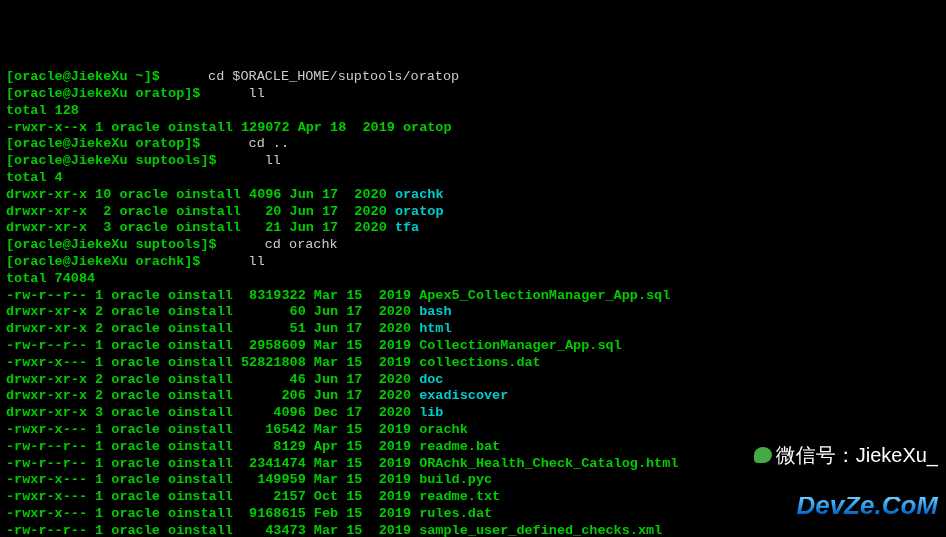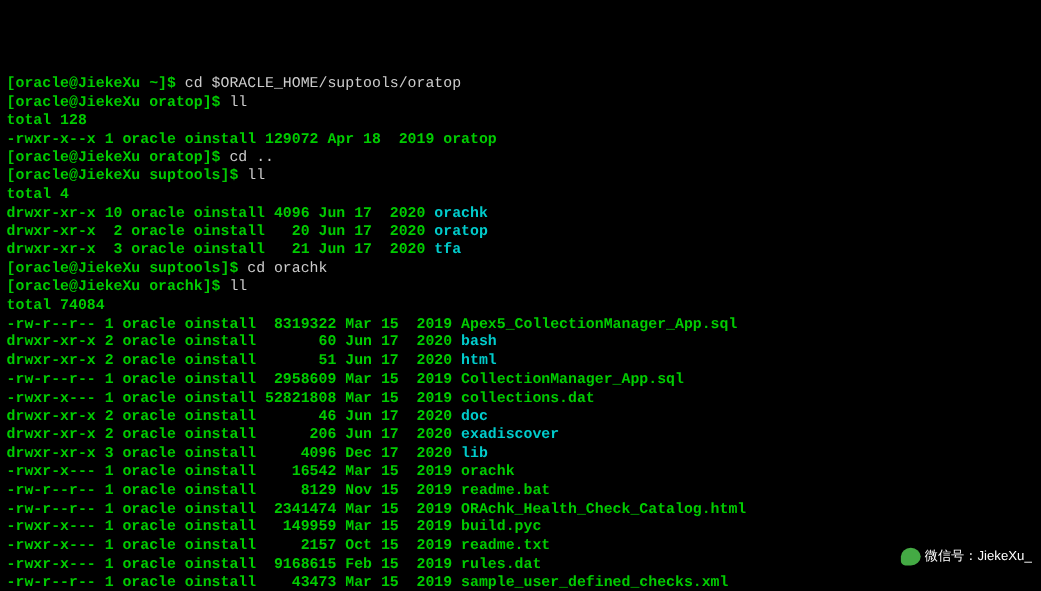--- a/index.html
+++ b/index.html
@@ -12,31 +12,31 @@
     color: #ccc;
     white-space: pre;
     overflow: hidden;
     width: 946px;
     height: 537px;
     box-sizing: border-box;
   }
   .g  { color: #00cc00; font-weight: bold; }
   .b  { color: #00cc00; font-weight: bold; }
   .bc { color: #00cccc; font-weight: bold; }
-  .w  { color: #cccccc; }
+  .w  { color: #cccccc; margin-left: 40px; }
   .wm { color: #fff; text-shadow: 0 0 2px rgba(0,0,0,0.9); }
   .logo {
     position: absolute;
     right: 8px;
     bottom: 6px;
     text-align: right;
     font-family: Arial, sans-serif;
   }
   .logo-top {
-    font-size: 12px;
+    font-size: 20px;
     color: #fff;
     text-shadow: 1px 1px 2px #000;
     display:flex;
     align-items:center;
     justify-content:flex-end;
     gap:4px;
   }
   .logo-bot {
     font-size: 26px;
     font-weight: bold;
@@ -75,30 +75,31 @@
 <span class="g">total 74084</span>
 <span class="g">-rw-r--r-- 1 oracle oinstall  8319322 Mar 15  2019 </span><span class="g">Apex5_CollectionManager_App.sql</span>
 <span class="g">drwxr-xr-x 2 oracle oinstall       60 Jun 17  2020 </span><span class="bc">bash</span>
 <span class="g">drwxr-xr-x 2 oracle oinstall       51 Jun 17  2020 </span><span class="bc">html</span>
 <span class="g">-rw-r--r-- 1 oracle oinstall  2958609 Mar 15  2019 </span><span class="g">CollectionManager_App.sql</span>
 <span class="g">-rwxr-x--- 1 oracle oinstall 52821808 Mar 15  2019 </span><span class="b">collections.dat</span>
 <span class="g">drwxr-xr-x 2 oracle oinstall       46 Jun 17  2020 </span><span class="bc">doc</span>
 <span class="g">drwxr-xr-x 2 oracle oinstall      206 Jun 17  2020 </span><span class="bc">exadiscover</span>
 <span class="g">drwxr-xr-x 3 oracle oinstall     4096 Dec 17  2020 </span><span class="bc">lib</span>
 <span class="g">-rwxr-x--- 1 oracle oinstall    16542 Mar 15  2019 </span><span class="b">orachk</span>
-<span class="g">-rw-r--r-- 1 oracle oinstall     8129 Nov 15  2019 </span><span class="g">readme.bat</span>
+<span class="g">-rw-r--r-- 1 oracle oinstall     8129 Apr 15  2019 </span><span class="g">readme.bat</span>
 <span class="g">-rw-r--r-- 1 oracle oinstall  2341474 Mar 15  2019 </span><span class="g">ORAchk_Health_Check_Catalog.html</span>
 <span class="g">-rwxr-x--- 1 oracle oinstall   149959 Mar 15  2019 </span><span class="b">build.pyc</span>
 <span class="g">-rwxr-x--- 1 oracle oinstall     2157 Oct 15  2019 </span><span class="b">readme.txt</span>
 <span class="g">-rwxr-x--- 1 oracle oinstall  9168615 Feb 15  2019 </span><span class="b">rules.dat</span>
 <span class="g">-rw-r--r-- 1 oracle oinstall    43473 Mar 15  2019 </span><span class="g">sample_user_defined_checks.xml</span>
 
 
 
 
 <span class="w"></span></div>
 
 <div class="logo">
   <div class="logo-top"><span class="chat-icon"></span><span class="wm">微信号：JiekeXu_</span></div>
+  <div class="logo-bot">DevZe.CoM</div>
 </div>
 
 
 
 
 </body></html>

